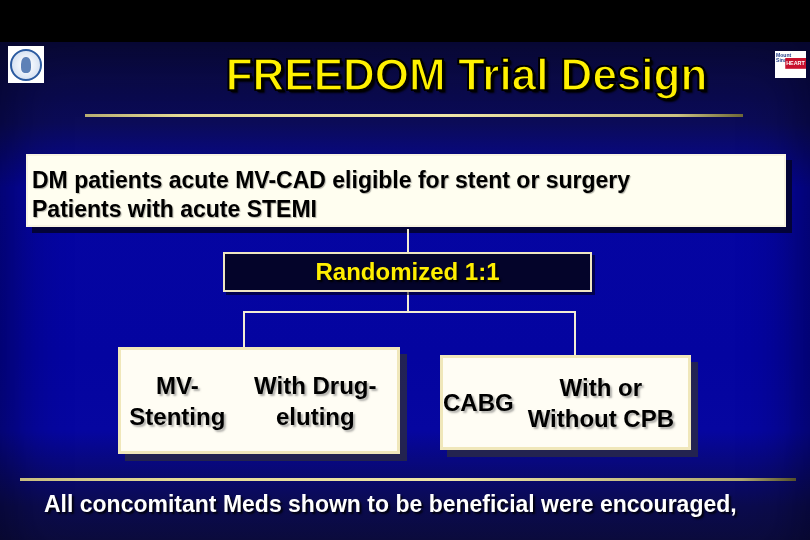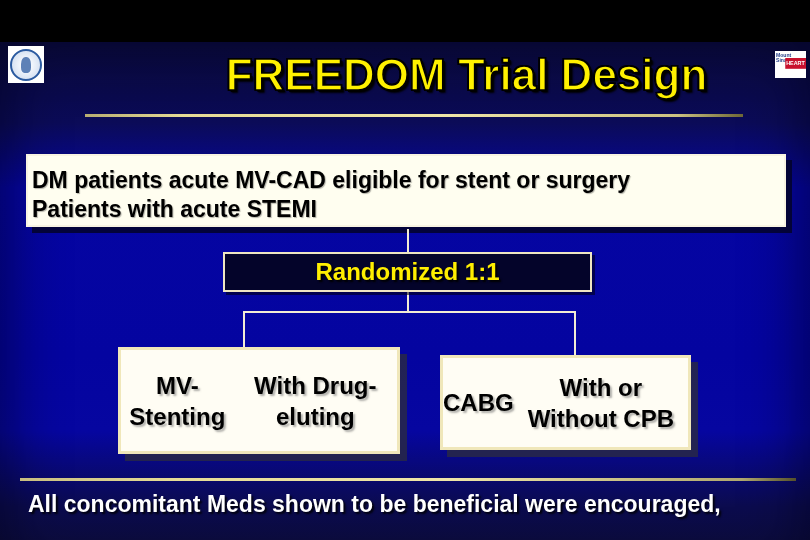--- a/index.html
+++ b/index.html
@@ -58,21 +58,21 @@
   .arm-box{position:absolute;background:#FFFDF4;border:3px solid var(--box-border-khaki,#F0E7BA);
         box-shadow:7px 7px 0 rgba(42,42,66,.8);
         display:flex;flex-direction:row;align-items:center;justify-content:center;
         color:#000;font-size:24px;font-weight:bold;line-height:31px;text-align:center;}
   .arm-box div{text-shadow:2px 2px 2px rgba(110,110,110,.55);}
   .arm-left {left:118px;top:305px;width:276px;height:101px;}
   .arm-right{left:440px;top:313px;width:245px;height:89px;}
   
   .footer-divider{position:absolute;left:20px;top:436px;width:776px;height:3px;
         background:linear-gradient(90deg,#C8BE80,var(--accent-cream,#E6DC96) 20%,#EFE6A8 55%,#B0A86E 93%,#55502A);}
-  .footer{position:absolute;left:28px;top:443px;width:766px;
+  .footer{position:absolute;left:44px;top:443px;width:766px;
         color:var(--footer-text,#FFFFFF);font-size:23px;font-weight:bold;line-height:39px;
         text-shadow:2px 2px 2px rgba(0,0,0,.85);}
 </style>
 </head>
 <body style="--background-blue: #0404A0; --background-navy: #0B0B42; --title-yellow: #FFF100; --accent-cream: #E6DC96; --connector-cream: #F2ECD4; --box-ivory: #FFFEF0; --box-border-khaki: #F0E7BA; --randomized-bg: #04042A; --randomized-text: #FFEE00; --footer-text: #FFFFFF; --seal-blue: #2B5AA0; --heart-red: #C8102E;">
 
 <div class="slide">
 
   <div class="seal">
     <div class="seal-ring">

